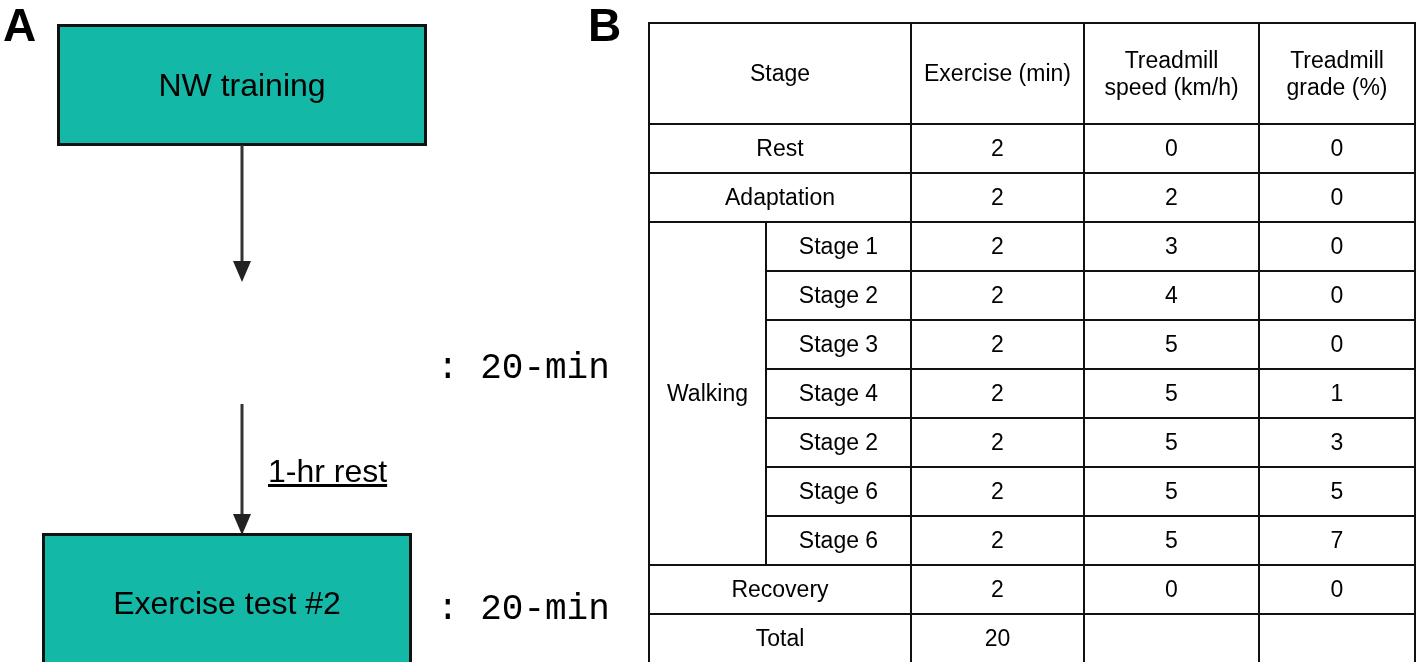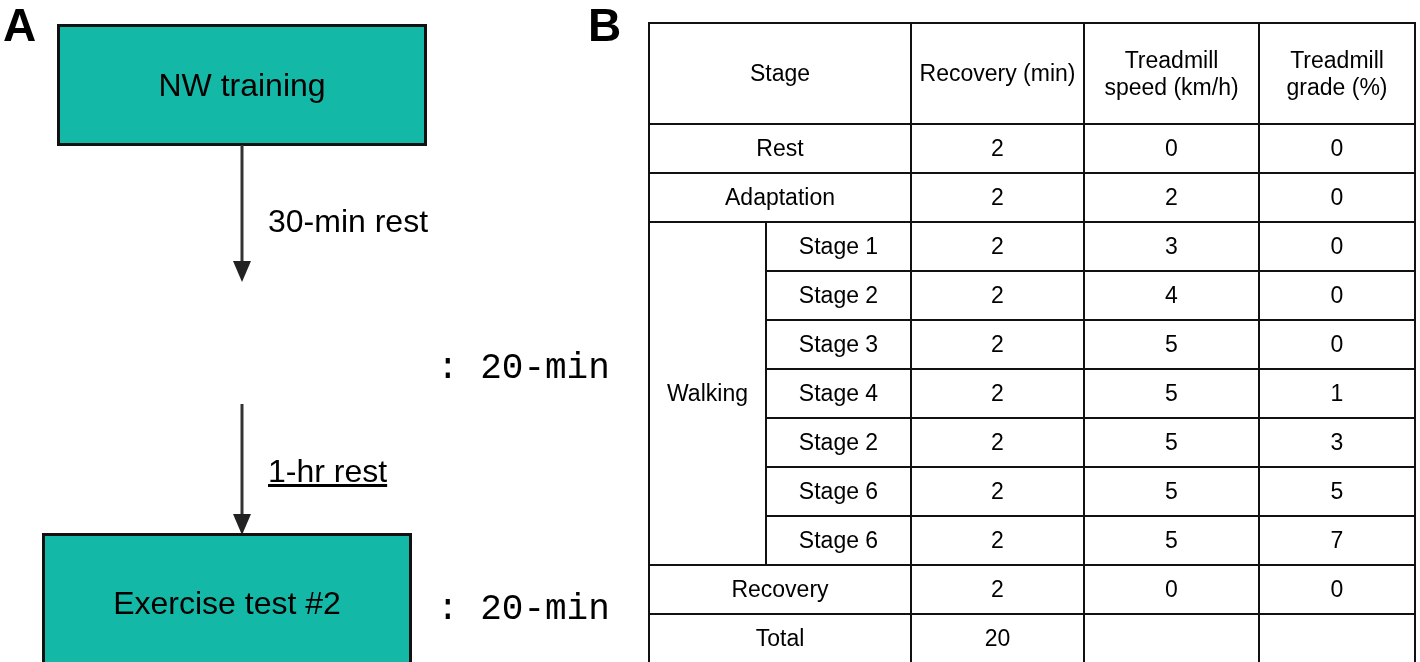--- a/index.html
+++ b/index.html
@@ -126,21 +126,20 @@
 
   <div class="flow-box" id="flow-box-0">
     <span class="flow-box-label">NW training</span>
   </div>
 
   <svg class="flow-arrow" id="flow-arrow-0" viewBox="0 0 28 137" preserveAspectRatio="none">
     <line x1="14" y1="0" x2="14" y2="120" stroke="#333" stroke-width="3"></line>
     <polygon points="14,137 5,116 23,116" fill="#222"></polygon>
   </svg>
 
-  <div class="arrow-label" id="arrow-label-0">30-min rest</div>
 
 
   <div class="side-note" id="side-note-0">: 20-min</div>
 
   <svg class="flow-arrow" id="flow-arrow-1" viewBox="0 0 28 131" preserveAspectRatio="none">
     <line x1="14" y1="0" x2="14" y2="114" stroke="#333" stroke-width="3"></line>
     <polygon points="14,131 5,110 23,110" fill="#222"></polygon>
   </svg>
 
   <div class="arrow-label" id="arrow-label-1">1-hr rest</div>
@@ -158,21 +157,21 @@
       <colgroup>
         <col class="col-stage-main">
         <col class="col-stage-sub">
         <col class="col-duration">
         <col class="col-speed">
         <col class="col-grade">
       </colgroup>
       <thead>
         <tr>
           <th colspan="2">Stage</th>
-          <th>Recovery (min)</th>
+          <th>Exercise (min)</th>
           <th class="hdr-two-line">
             <span>Treadmill</span><br>
             <span>speed (km/h)</span>
           </th>
           <th class="hdr-two-line">
             <span>Treadmill</span><br>
             <span>grade (%)</span>
           </th>
         </tr>
       </thead>

